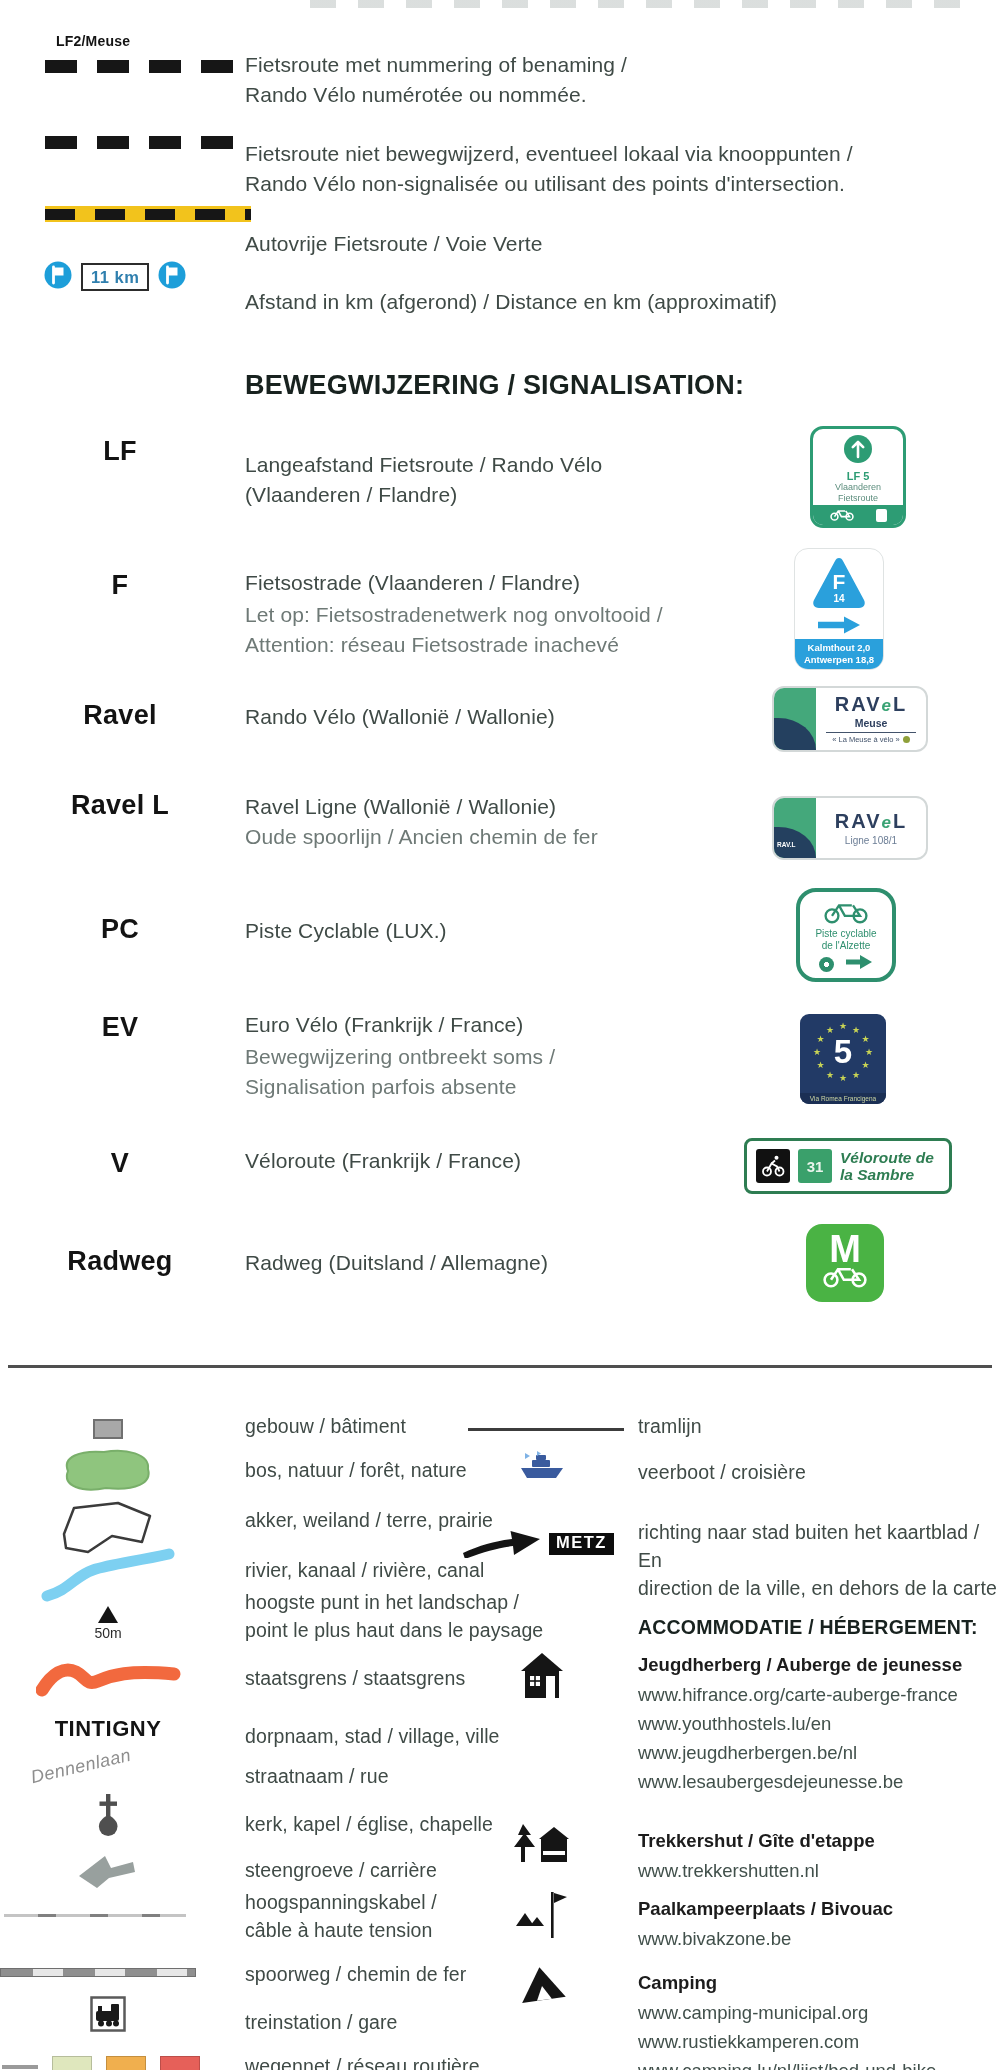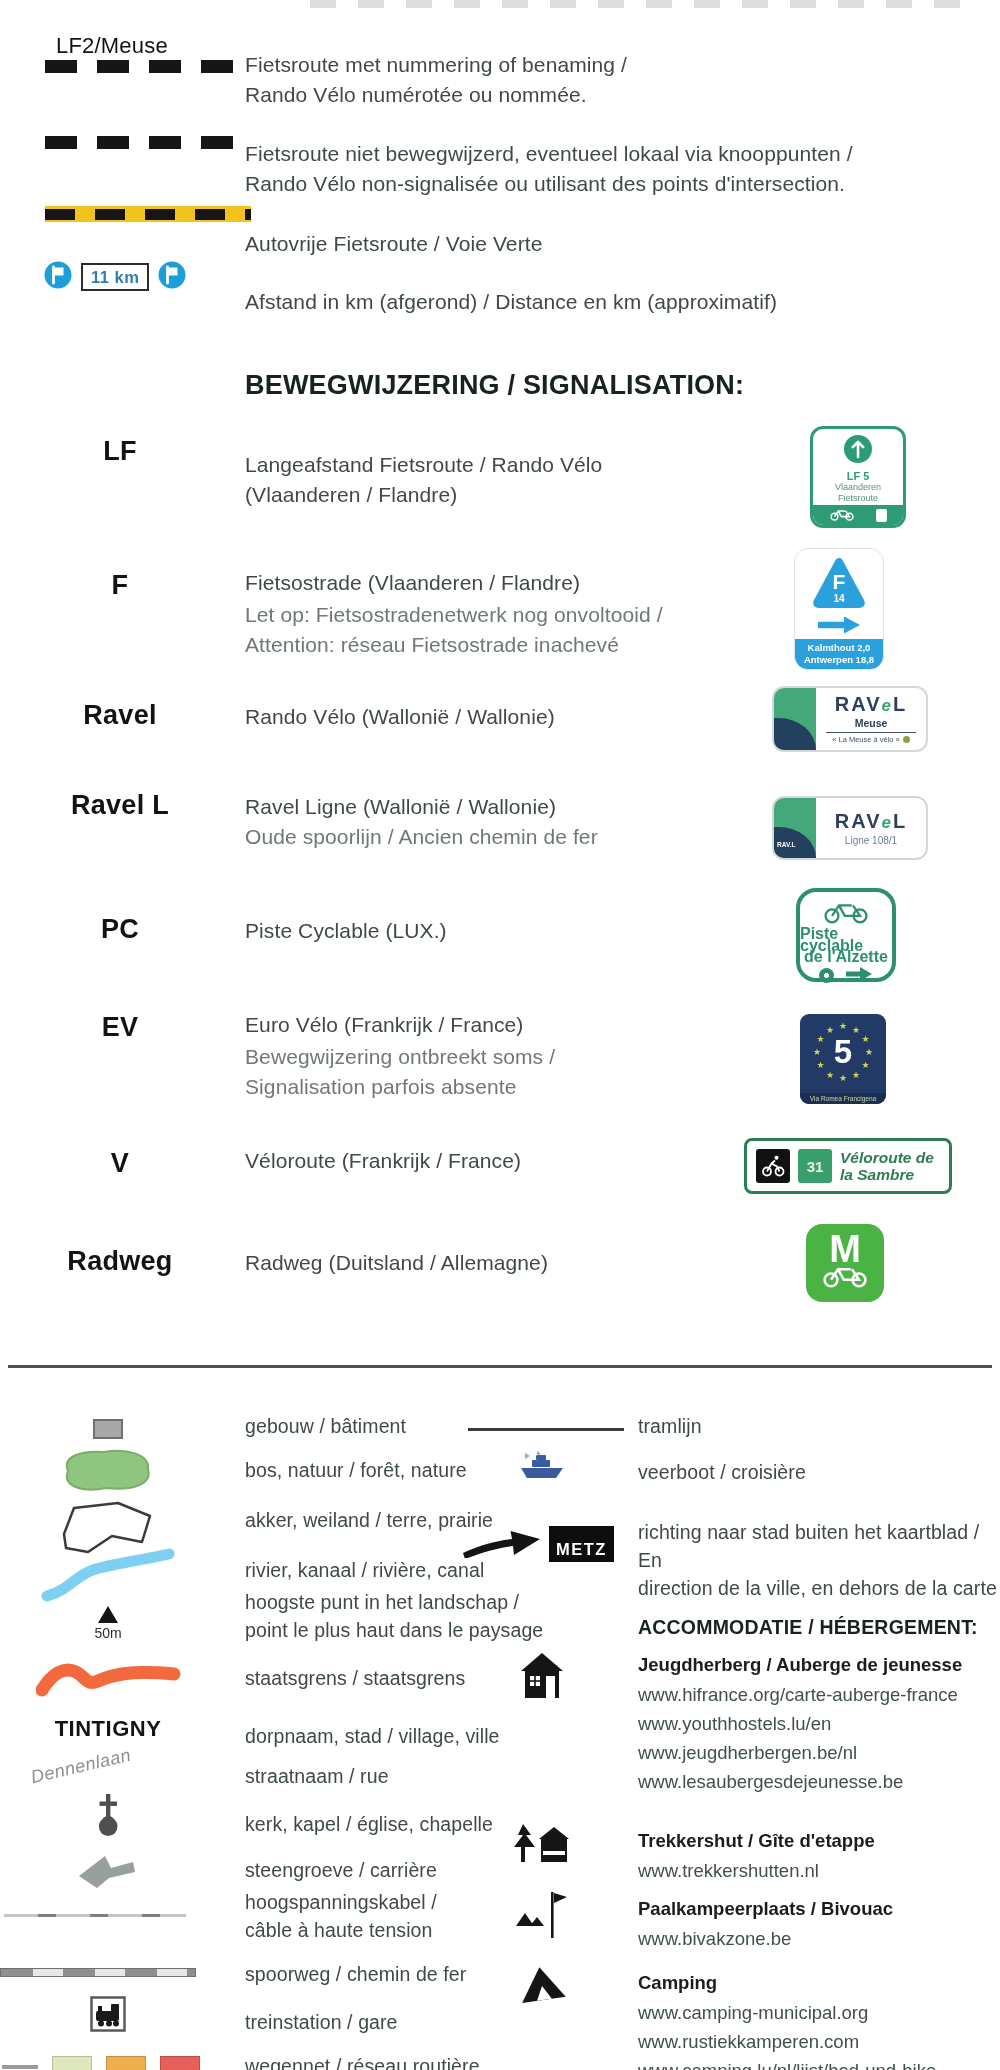--- a/index.html
+++ b/index.html
@@ -8,21 +8,21 @@
 
   .t{position:absolute;white-space:pre-line;color:#3f4a46;font-size:21px;line-height:30px;letter-spacing:.1px;}
   .small{font-size:19.5px;line-height:28px;}
   .sub{color:#6e7976;}
   .abbr{position:absolute;left:20px;width:200px;text-align:center;font-weight:700;color:#131313;font-size:27px;letter-spacing:.3px;}
   .sec-h{position:absolute;font-weight:800;color:#18221f;font-size:27px;letter-spacing:.2px;}
   .remnant{position:absolute;left:310px;top:0;width:650px;height:8px;
     background:repeating-linear-gradient(90deg,rgba(125,138,135,.28) 0 26px,transparent 26px 48px);}
 
   
-  .route-lbl{position:absolute;font-weight:400;font-size:22px;color:#131313;letter-spacing:.2px;}
+  .route-lbl{position:absolute;font-weight:700;font-size:14px;color:#131313;letter-spacing:.2px;}
   .dash-line{position:absolute;width:206px;height:13px;
     background:repeating-linear-gradient(90deg,#161616 0 32px,transparent 32px 52px);}
   .yellow-line{position:absolute;width:206px;height:16px;background:#f2c31c;display:flex;align-items:center;}
   .yellow-line i{display:block;width:100%;height:11px;
     background:repeating-linear-gradient(90deg,#161616 0 30px,transparent 30px 50px);}
   .dist{position:absolute;display:flex;align-items:center;gap:9px;}
   .km-box{border:2.5px solid #2c2c2c;background:#fff;padding:0 8px;height:24px;display:flex;align-items:center;
     font-weight:700;font-size:16.5px;color:#2f7fae;letter-spacing:.5px;}
 
   
@@ -49,21 +49,21 @@
   .rv-brand{font-weight:800;font-size:20px;letter-spacing:2px;color:#2d3f5e;line-height:20px;}
   .rv-e{color:#3aa375;font-style:italic;font-size:17px;}
   .rv-name{font-size:10.5px;font-weight:700;color:#2d3f5e;margin-top:1px;}
   .rv-name2{font-size:10px;color:#6b7d95;margin-top:2px;}
   .rv-rule{width:85%;border-top:1.5px solid #43536b;margin:3px 0 2px;}
   .rv-slogan{display:flex;align-items:center;gap:3px;font-size:7.5px;color:#43536b;}
   .rv-dot{width:7px;height:7px;border-radius:50%;background:#8fa03a;}
 
   .sign-pc{position:absolute;width:100px;height:94px;background:#fff;border:4px solid #2e8f6e;border-radius:20px;
     display:flex;flex-direction:column;align-items:center;box-sizing:border-box;padding-top:4px;}
-  .pc-line{font-size:16px;color:#2e8f6e;line-height:11.5px;font-weight:700;}
+  .pc-line{font-size:10px;color:#2e8f6e;line-height:11.5px;font-weight:400;}
   .pc-foot{display:flex;align-items:center;gap:10px;margin-top:3px;}
   .pc-circ{width:15px;height:15px;border-radius:50%;
     background:radial-gradient(circle at 50% 50%, #fff 0 2.5px, #2e8f6e 2.5px);}
 
   .sign-ev{position:absolute;width:86px;height:90px;background:#223a66;border-radius:9px;overflow:hidden;}
   .ev-star{position:absolute;font-size:9px;line-height:9px;color:#c9d455;transform:translate(-50%,-50%);}
   .ev-num{position:absolute;left:0;top:8px;width:100%;height:60px;display:flex;align-items:center;justify-content:center;
     color:#fff;font-weight:800;font-size:33px;}
   .ev-cap{position:absolute;left:0;bottom:0;width:100%;text-align:center;font-size:6.5px;color:#cdd7a4;background:#1b2f54;padding:2px 0;}
 
@@ -90,21 +90,21 @@
   .town{font-weight:800;font-size:22px;letter-spacing:.5px;color:#141414;}
   .street{display:inline-block;font-style:italic;font-size:18px;color:#8e8e8e;transform:rotate(-13deg);letter-spacing:.5px;}
   .powerline{position:absolute;height:3px;background:repeating-linear-gradient(90deg,#c4c4c4 0 34px,#808080 34px 52px);}
   .railline{position:absolute;height:9px;border:1.5px solid #6f6f6f;box-sizing:border-box;
     background:repeating-linear-gradient(90deg,#8f8f8f 0 32px,#e7e7e7 32px 62px);}
   .roadrow{position:absolute;display:flex;align-items:center;gap:14px;}
   .road-seg{width:36px;height:4px;background:#9a9a9a;}
   .road-sq{width:40px;height:22px;border:1.5px solid rgba(0,0,0,.18);box-sizing:border-box;}
   .tramline{position:absolute;width:156px;height:2.5px;background:#3c3c3c;}
   .metzrow{position:absolute;display:flex;align-items:center;gap:7px;}
-  .metz{background:#0d0d0d;color:#fff;font-weight:800;font-size:16.5px;letter-spacing:1.5px;padding:14px 7px 3px;}
+  .metz{background:#0d0d0d;color:#fff;font-weight:800;font-size:16.5px;letter-spacing:1.5px;padding:0 7px 3px;}
   .accblock{position:absolute;width:360px;}
   .acc-title{font-weight:700;font-size:18.5px;color:#1c1c1c;line-height:30px;}
   .accblock .url{font-size:18.5px;color:#41504b;line-height:29px;}
 </style>
 </head>
 <body>
 
 <div id="canvas">
 
   <div class="remnant"></div>

